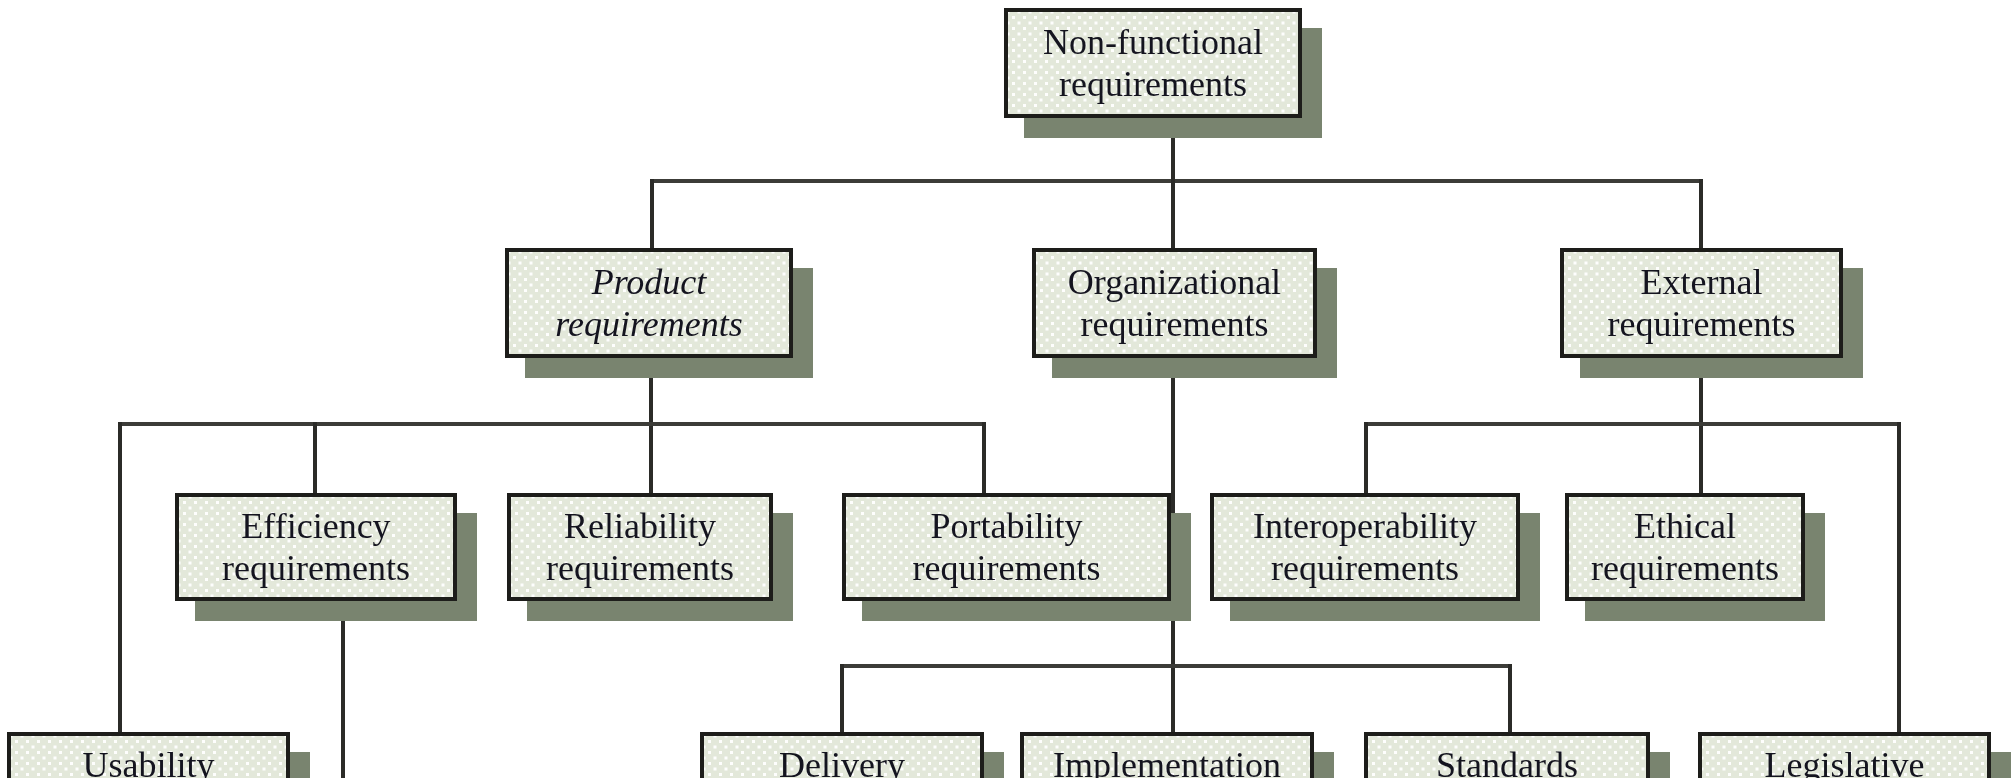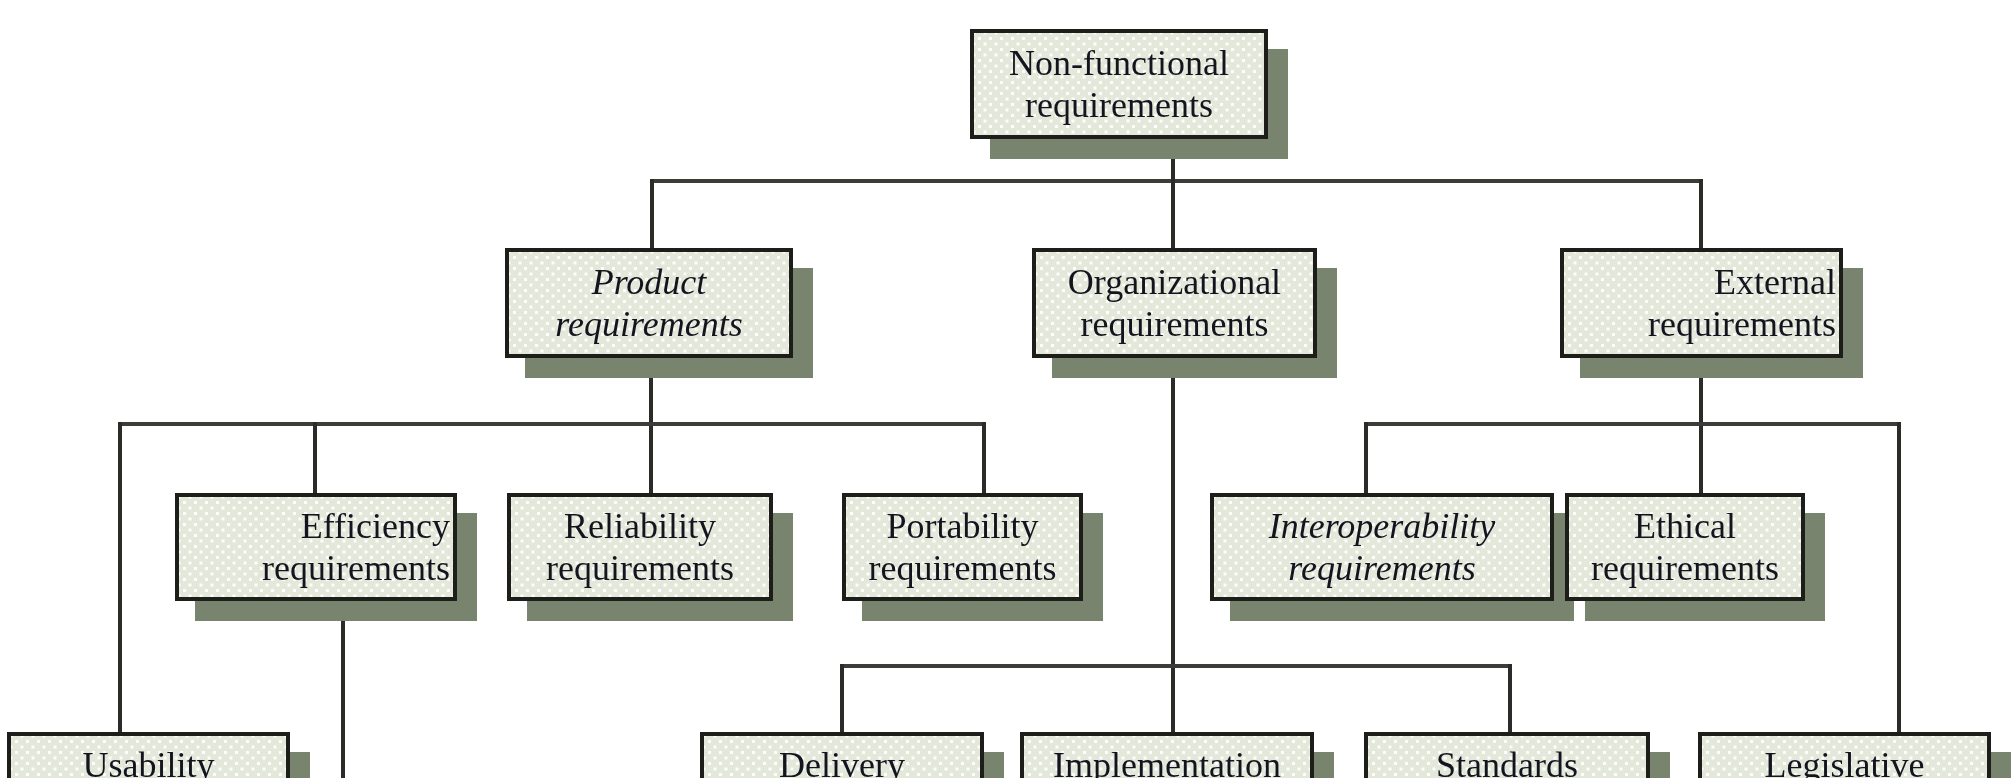--- a/index.html
+++ b/index.html
@@ -57,30 +57,30 @@
   <div class="edge v" style="left:1171px;top:358px;height:374px;"></div>
   <div class="edge h" style="left:840px;top:664px;width:672px;"></div>
   <div class="edge v" style="left:840px;top:664px;height:68px;"></div>
   <div class="edge v" style="left:1508px;top:664px;height:68px;"></div>
 
   <div class="edge v" style="left:1699px;top:358px;height:135px;"></div>
   <div class="edge h" style="left:1364px;top:422px;width:537px;"></div>
   <div class="edge v" style="left:1364px;top:422px;height:71px;"></div>
   <div class="edge v" style="left:1897px;top:422px;height:310px;"></div>
 
-  <div class="node" style="left:970px;top:8px;width:298px;height:110px;margin-top:21px;">Non-functional requirements</div>
+  <div class="node" style="left:1004px;top:8px;width:298px;height:110px;">Non-functional requirements</div>
 
   <div class="node" style="left:505px;top:248px;width:288px;height:110px;font-style:italic;">Product requirements</div>
   <div class="node" style="left:1032px;top:248px;width:285px;height:110px;">Organizational requirements</div>
-  <div class="node" style="left:1560px;top:248px;width:283px;height:110px;text-align:right;">External requirements</div>
+  <div class="node" style="left:1560px;top:248px;width:283px;height:110px;">External requirements</div>
 
-  <div class="node" style="left:175px;top:493px;width:282px;height:108px;text-align:right;">Efficiency requirements</div>
+  <div class="node" style="left:175px;top:493px;width:282px;height:108px;">Efficiency requirements</div>
   <div class="node" style="left:507px;top:493px;width:266px;height:108px;">Reliability requirements</div>
-  <div class="node" style="left:842px;top:493px;width:241px;height:108px;">Portability requirements</div>
-  <div class="node" style="left:1210px;top:493px;width:344px;height:108px;font-style:italic;">Interoperability requirements</div>
+  <div class="node" style="left:842px;top:493px;width:329px;height:108px;">Portability requirements</div>
+  <div class="node" style="left:1210px;top:493px;width:310px;height:108px;">Interoperability requirements</div>
   <div class="node" style="left:1565px;top:493px;width:240px;height:108px;">Ethical requirements</div>
 
   <div class="node clip" style="left:7px;top:732px;width:283px;height:110px;">Usability</div>
   <div class="node clip" style="left:700px;top:732px;width:284px;height:110px;">Delivery</div>
   <div class="node clip" style="left:1020px;top:732px;width:294px;height:110px;">Implementation</div>
   <div class="node clip" style="left:1364px;top:732px;width:286px;height:110px;">Standards</div>
   <div class="node clip" style="left:1698px;top:732px;width:293px;height:110px;">Legislative</div>
 
 </div>
 

